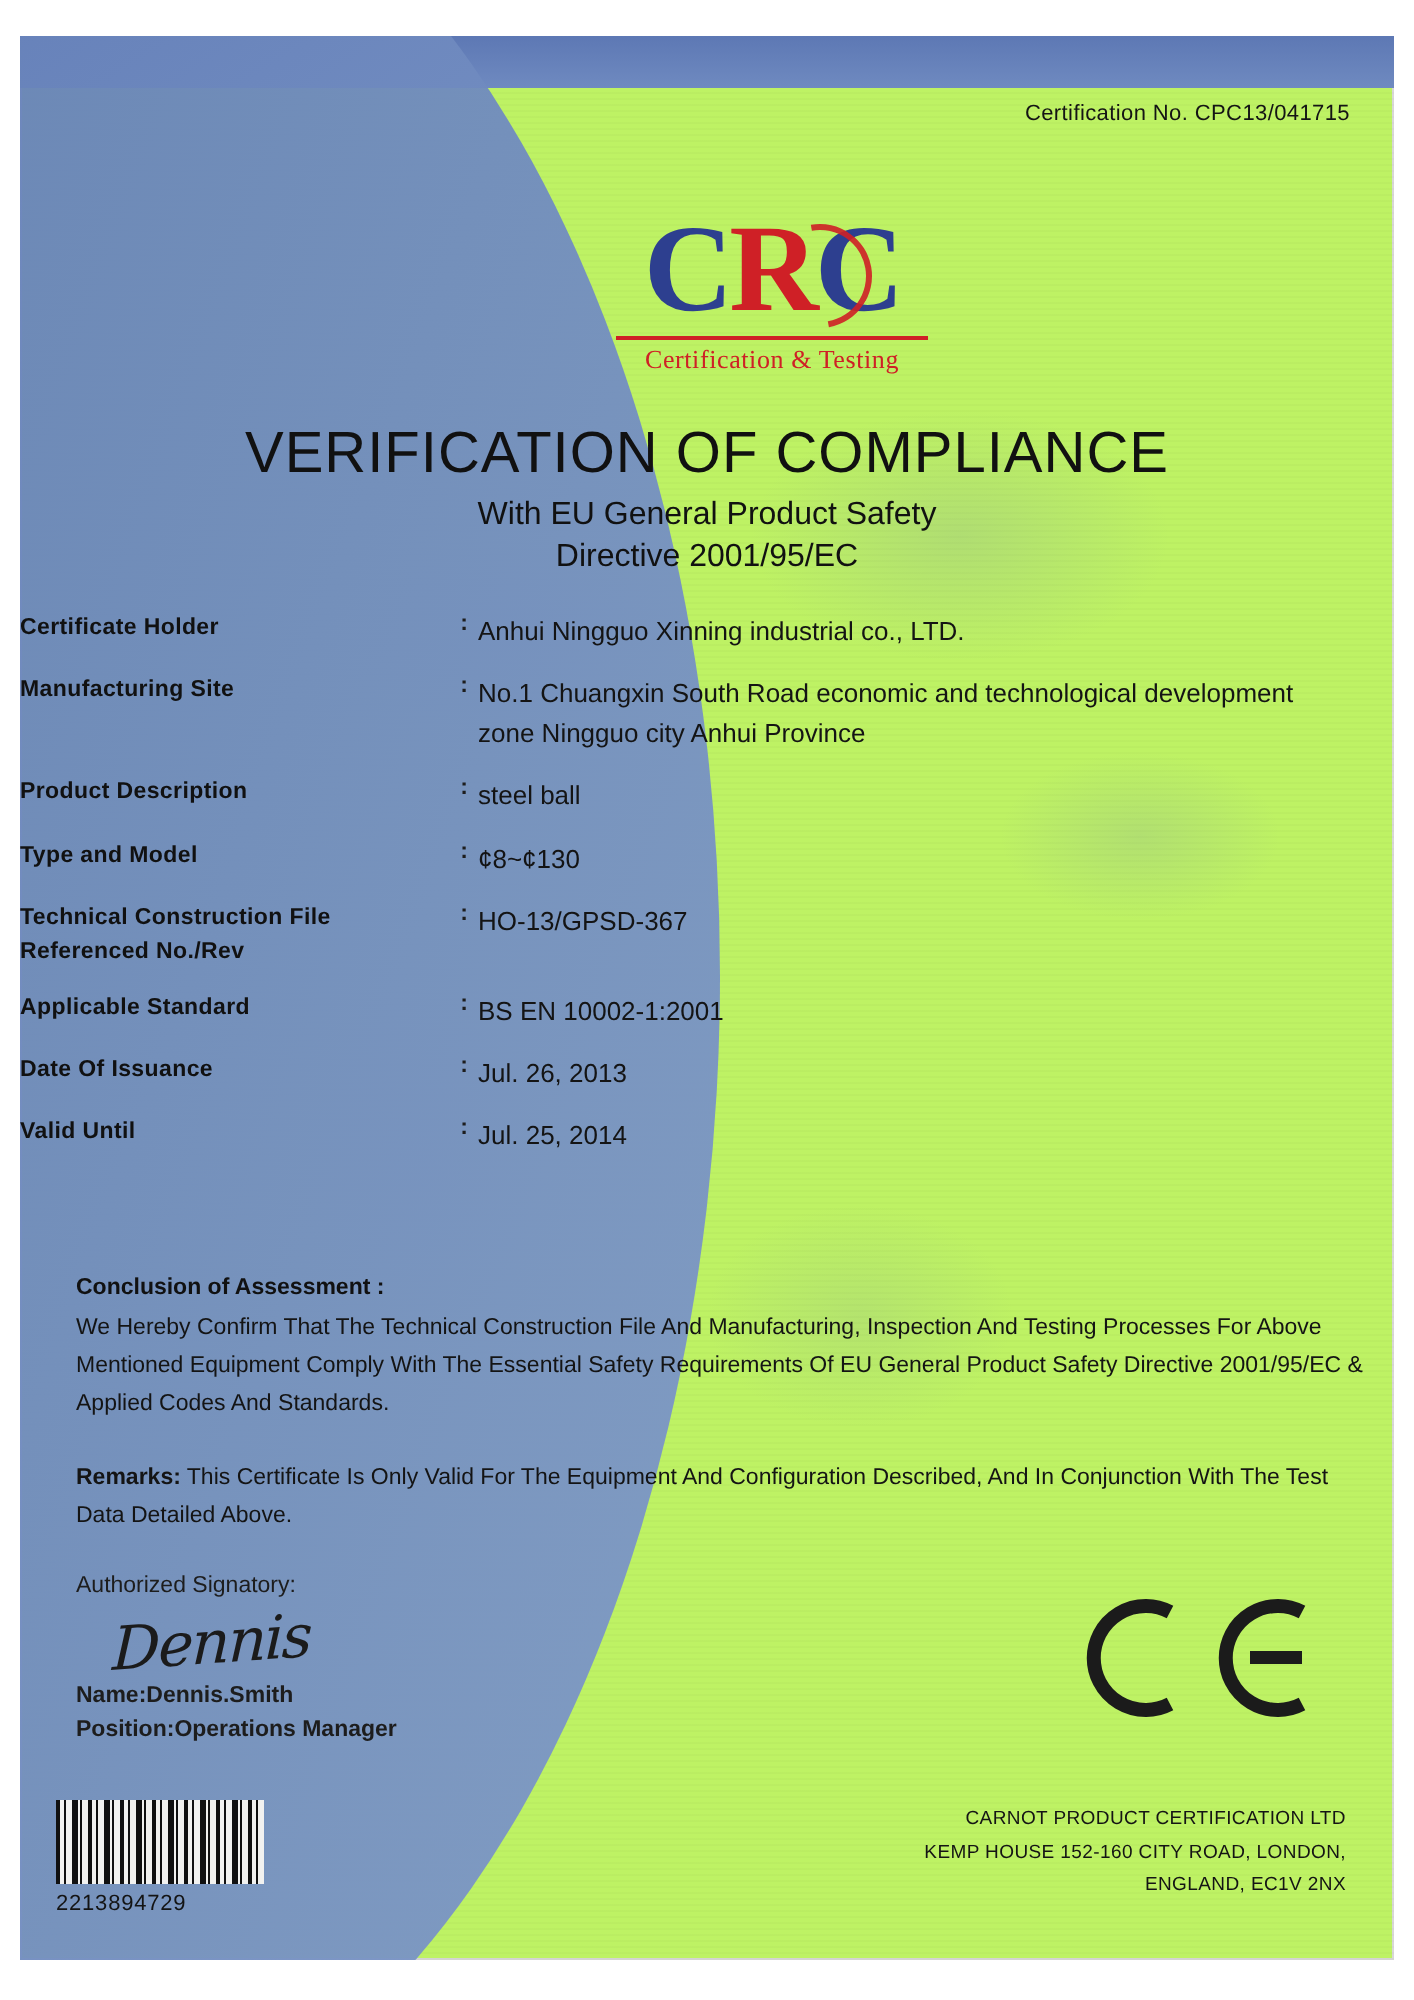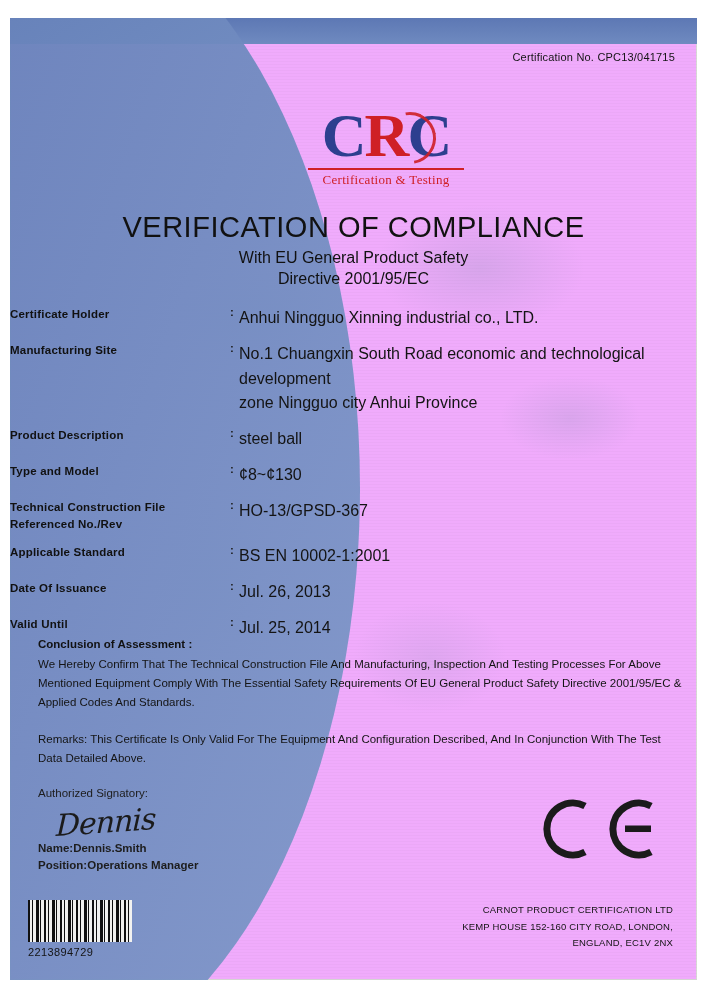--- a/index.html
+++ b/index.html
@@ -17,21 +17,21 @@
     background: #ffffff;
     overflow: hidden;
   }
   
   .scan {
     position: absolute;
     left: 10px;
     top: 18px;
     width: 687px;
     height: 962px;
-    background: #f0abfc;
+    background: #bef264;
     overflow: hidden;
     box-shadow: 0 0 0 1px #d8d8d6 inset;
   }
   
   .map-watermark {
     position: absolute;
     inset: 0;
     background:
       radial-gradient(ellipse 120px 70px at 250px 300px, rgba(120,140,170,0.22) 0%, rgba(120,140,170,0) 70%),
       radial-gradient(ellipse 150px 90px at 470px 250px, rgba(120,140,170,0.20) 0%, rgba(120,140,170,0) 70%),
@@ -161,21 +161,21 @@
     line-height: 1.5;
   }
   .row .colon {
     width: 14px;
     text-align: center;
     font-size: 11.5px;
     font-weight: bold;
   }
   .row .value {
     flex: 1;
-    font-size: 16px;
+    font-size: 13px;
     color: #141414;
     line-height: 1.55;
     padding-right: 16px;
   }
   .row .value .line2 { display: block; }
   .label-sub {
     display: block;
     font-weight: bold;
   }
 
@@ -198,21 +198,21 @@
   }
   .remarks {
     position: absolute;
     left: 28px;
     top: 712px;
     width: 650px;
     font-size: 11.5px;
     line-height: 1.65;
     color: #141414;
   }
-  .remarks b { font-weight: normal; }
+  .remarks b { font-weight: bold; }
 
   .sig-block {
     position: absolute;
     left: 28px;
     top: 769px;
   }
   .sig-head {
     font-size: 11.5px;
     font-weight: normal;
     margin-bottom: 2px;

